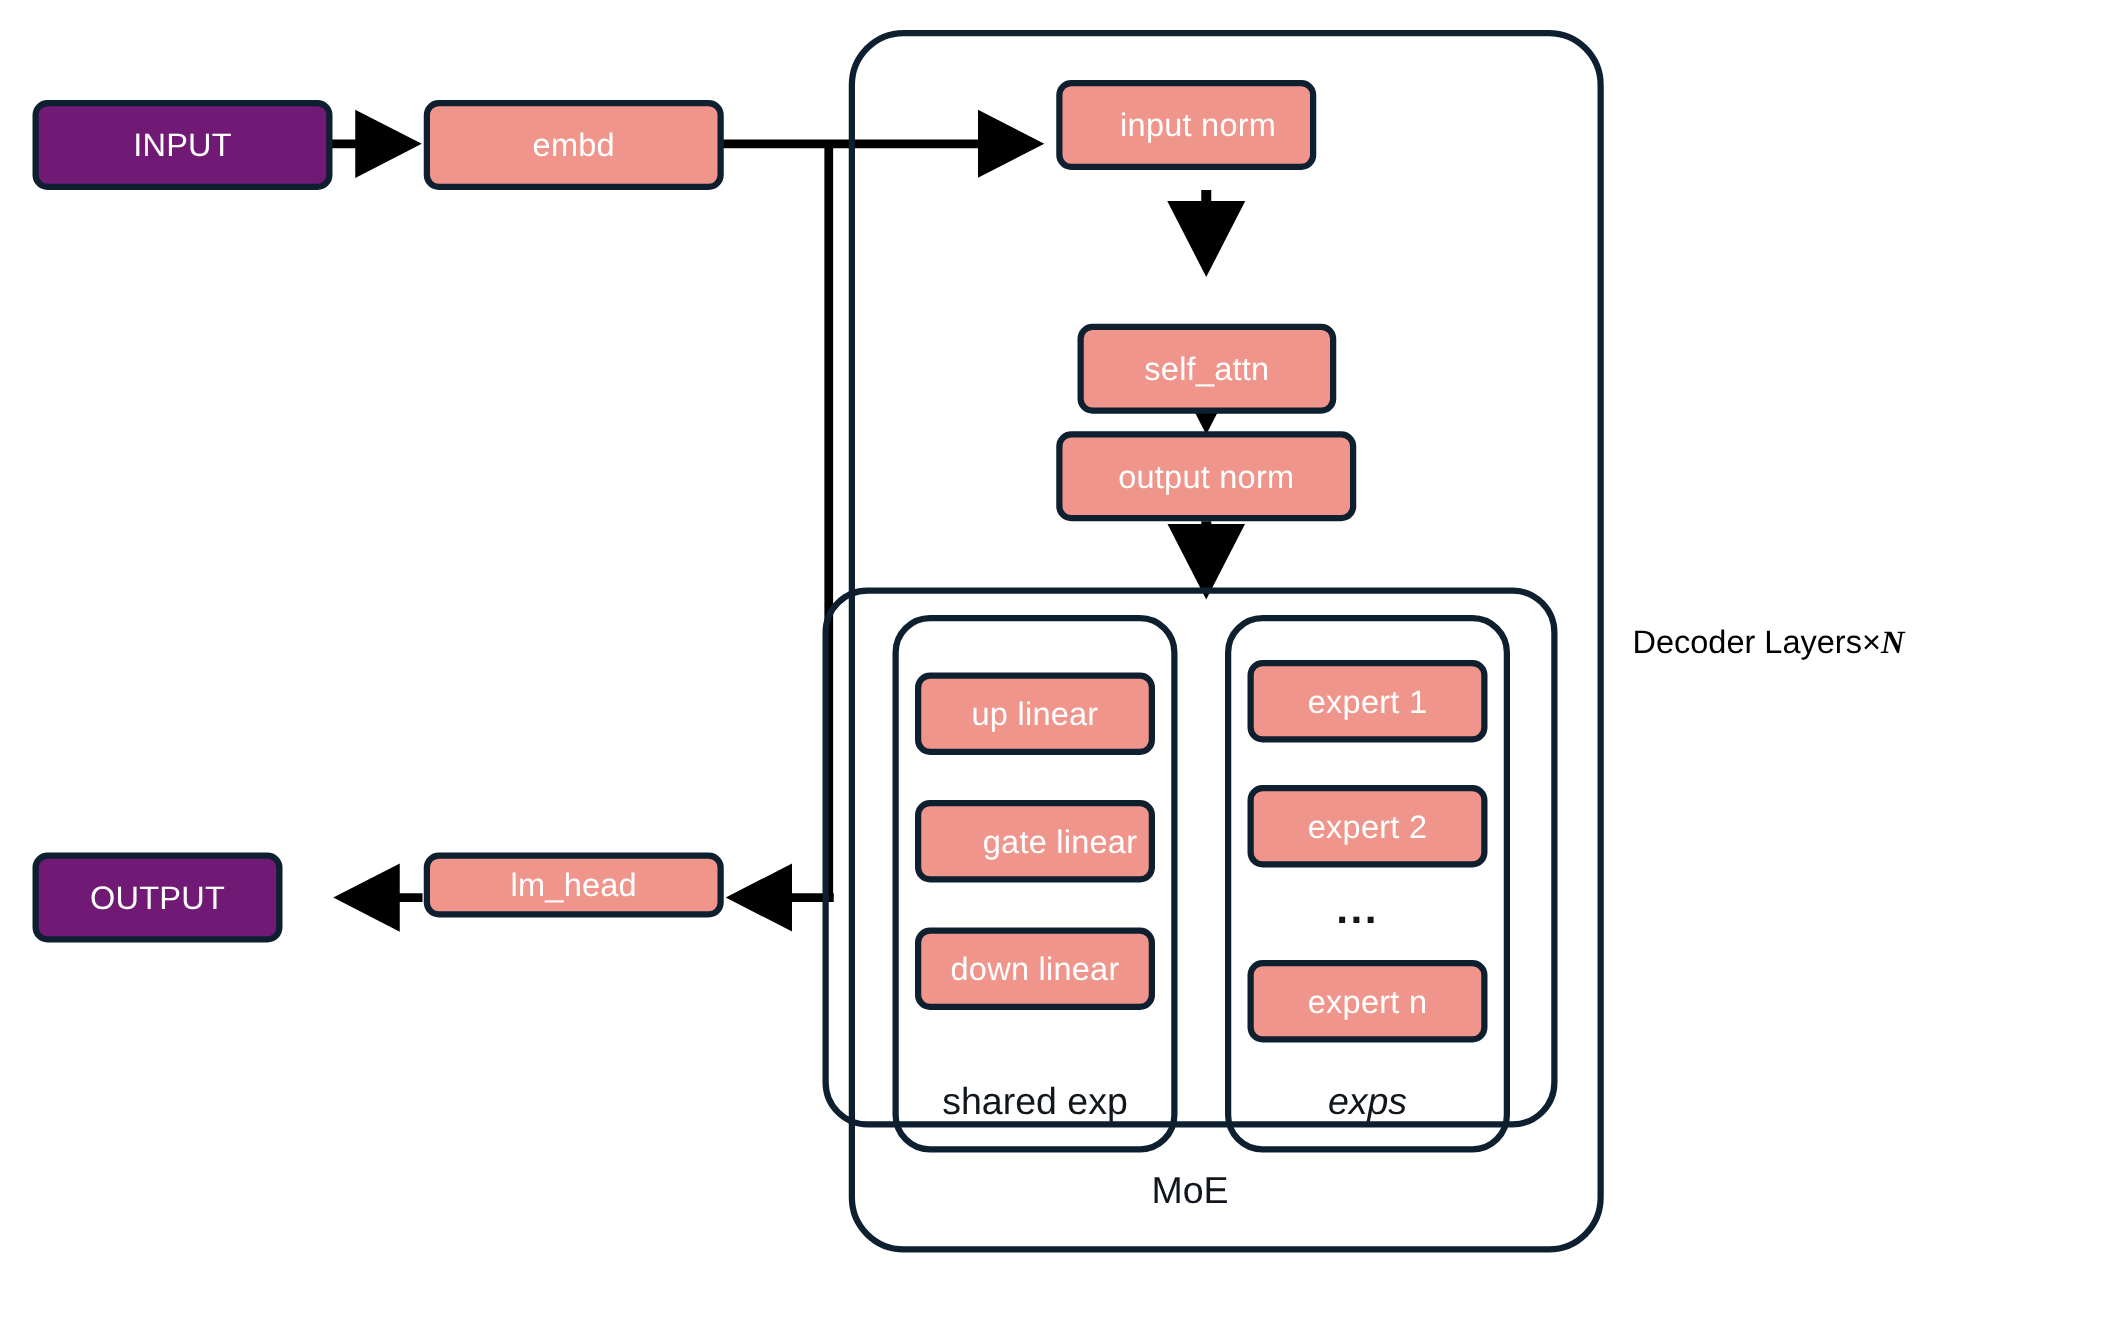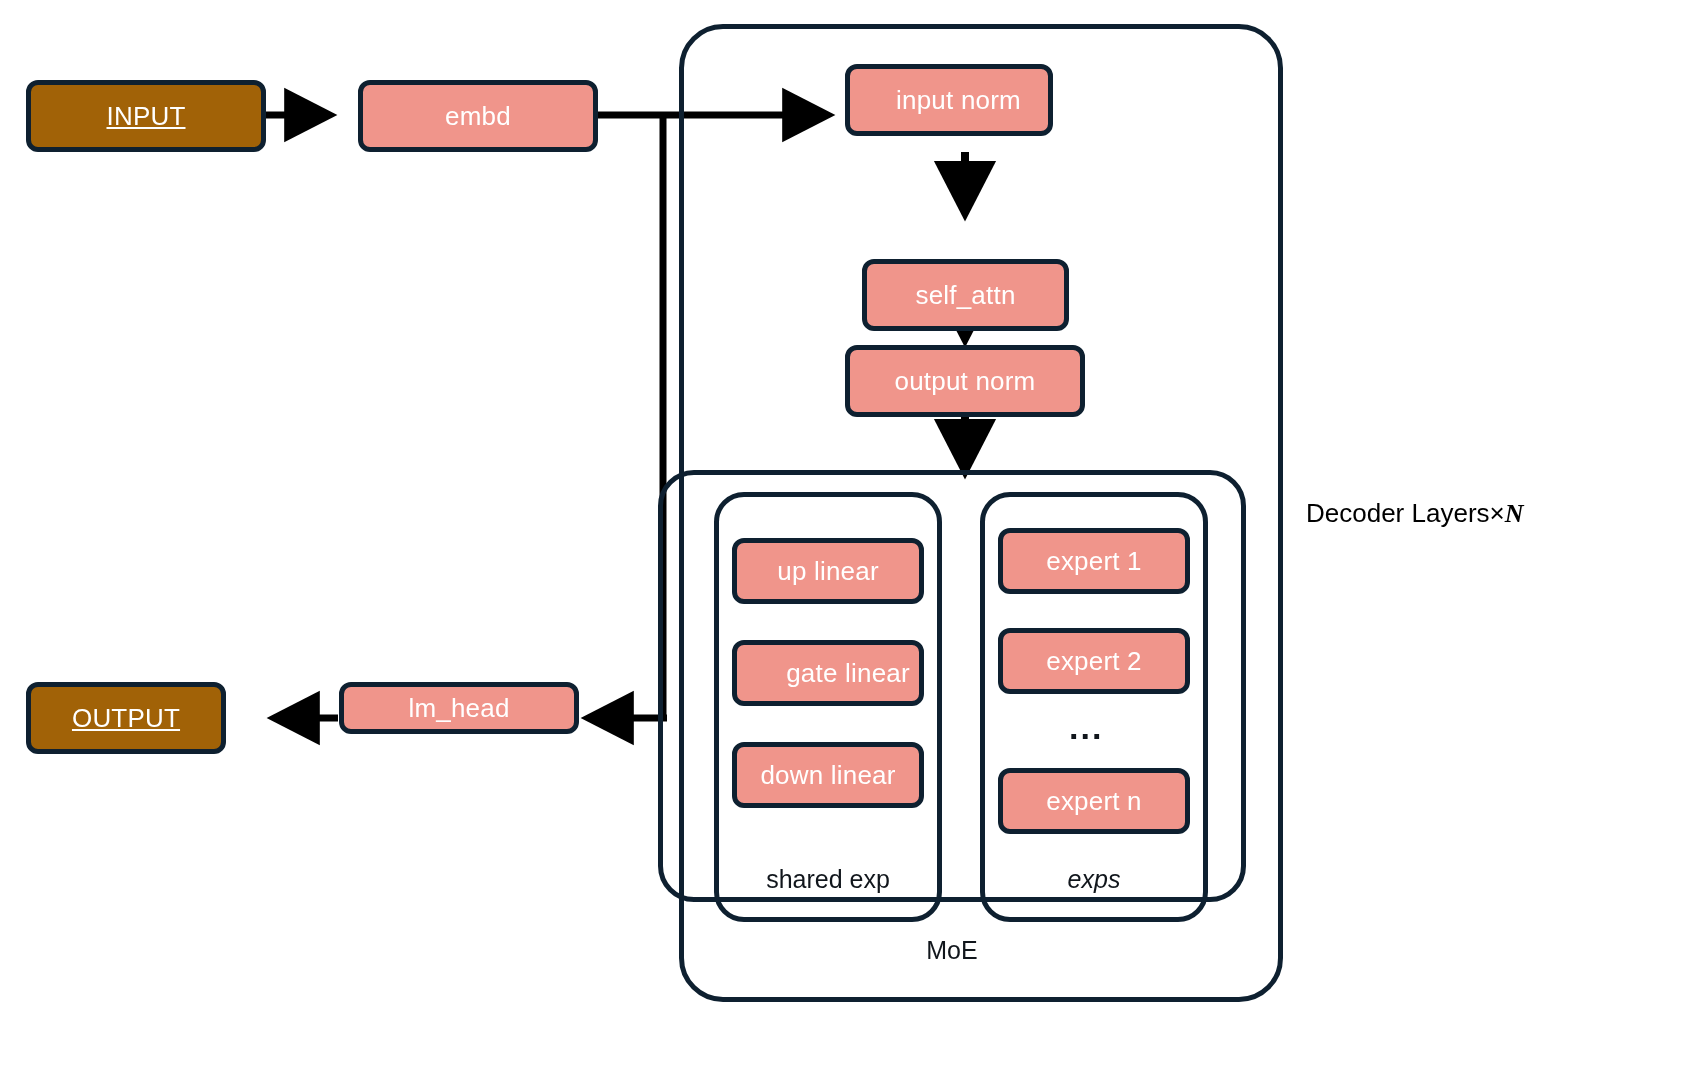--- a/index.html
+++ b/index.html
@@ -37,38 +37,38 @@
     border: 5px solid #0e2030;
     border-radius: 12px;
     color: #ffffff;
     font-size: 26px;
     line-height: 1;
     letter-spacing: .2px;
     white-space: nowrap;
     z-index: 4;
   }
   .node.salmon { background: #f0958b; }
-  .node.blue   { background: #a16207; text-decoration: underline; }
+  .node.blue   { background: #701a75; }
 
   
   .group {
     position: absolute;
     box-sizing: border-box;
     border: 5px solid #0e2030;
     background: transparent;
     z-index: 2;
   }
   .group.decoder   { border-radius: 44px; }
   .group.moe       { border-radius: 36px; z-index: 3; }
   .group.expcol    { border-radius: 30px; z-index: 3; }
 
   .group-label {
     position: absolute;
     color: #11161c;
-    font-size: 25px;
+    font-size: 30px;
     line-height: 1;
     white-space: nowrap;
     z-index: 5;
     text-align: center;
   }
 
   .side-label {
     position: absolute;
     color: #000000;
     font-size: 26px;
@@ -133,21 +133,21 @@
       <line x1="338" y1="718" x2="275" y2="718" stroke="#000000" stroke-width="7" marker-end="url(#ah)"></line>
     </g>
   </svg>
 
   <div class="group decoder" style="left:679px; top:24px; width:604px; height:978px;"></div>
 
   <div class="node blue" style="left:26px; top:80px; width:240px; height:72px;">
     <span>INPUT</span>
   </div>
 
-  <div class="node salmon" style="left:358px; top:80px; width:240px; height:72px;">
+  <div class="node salmon" style="left:339px; top:80px; width:240px; height:72px;">
     <span>embd</span>
   </div>
 
   <div class="node salmon" style="left:845px; top:64px; width:208px; height:72px;padding-left:19px;">
     <span>input norm</span>
   </div>
 
   <div class="node salmon" style="left:862px; top:220px; width:207px; height:72px;margin-top:39px;">
     <span>self_attn</span>
   </div>

